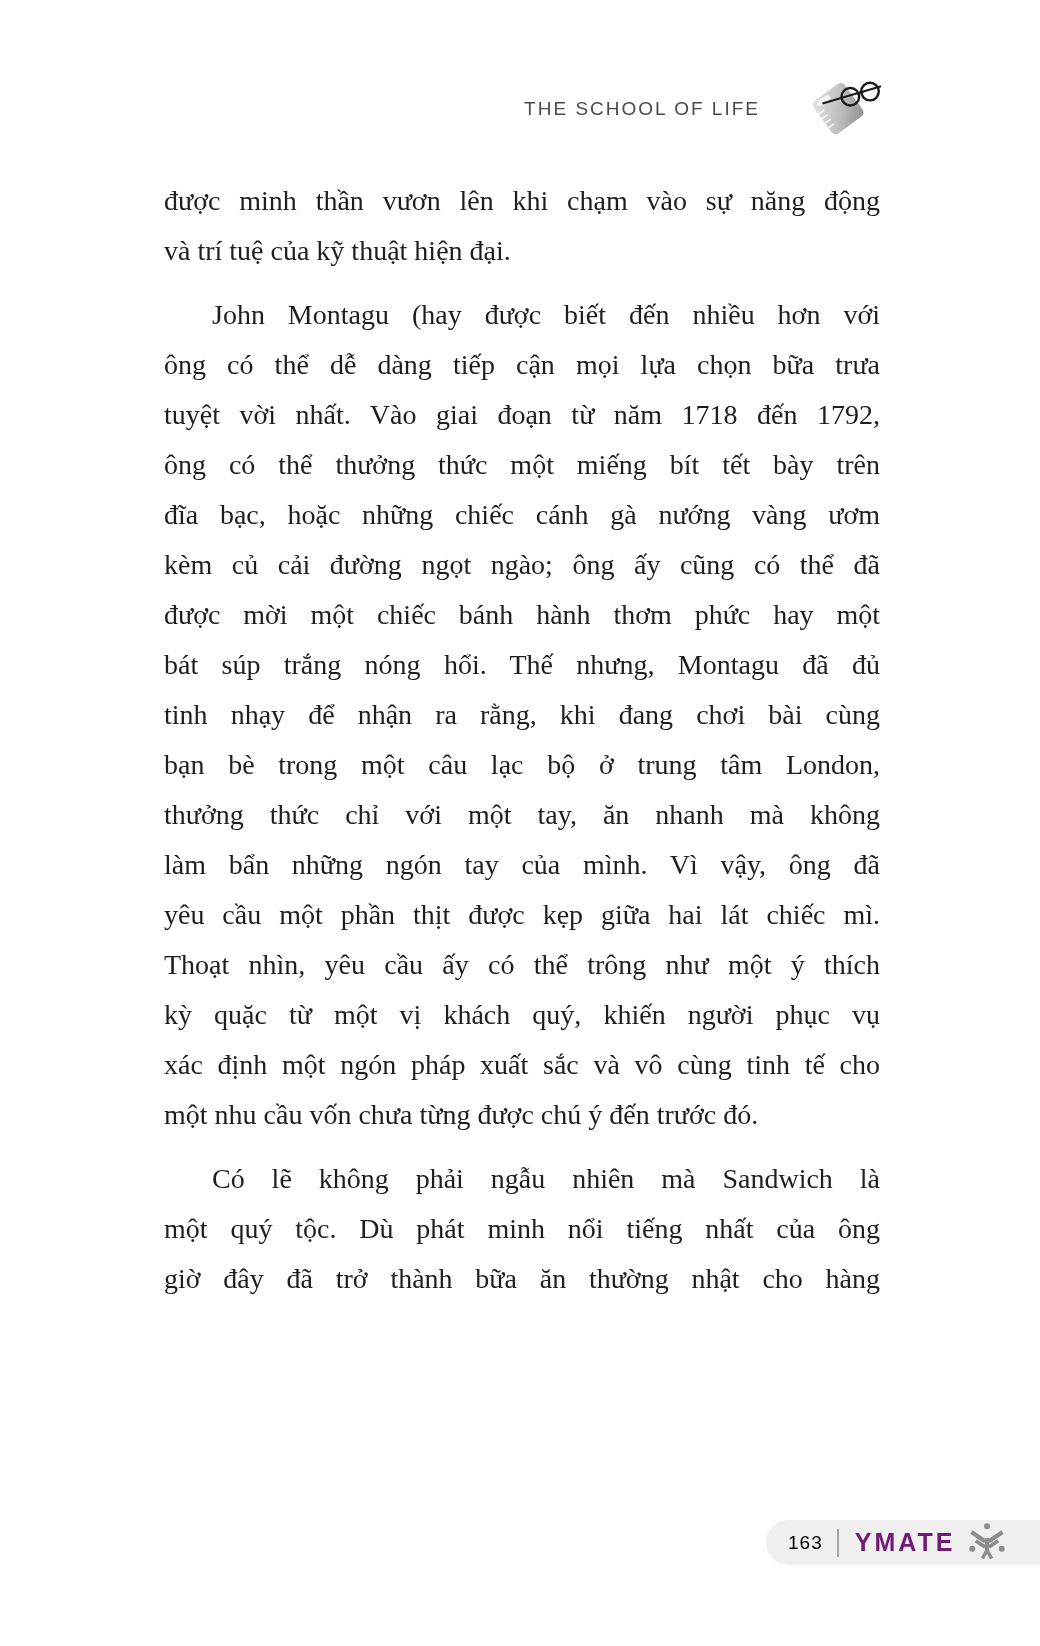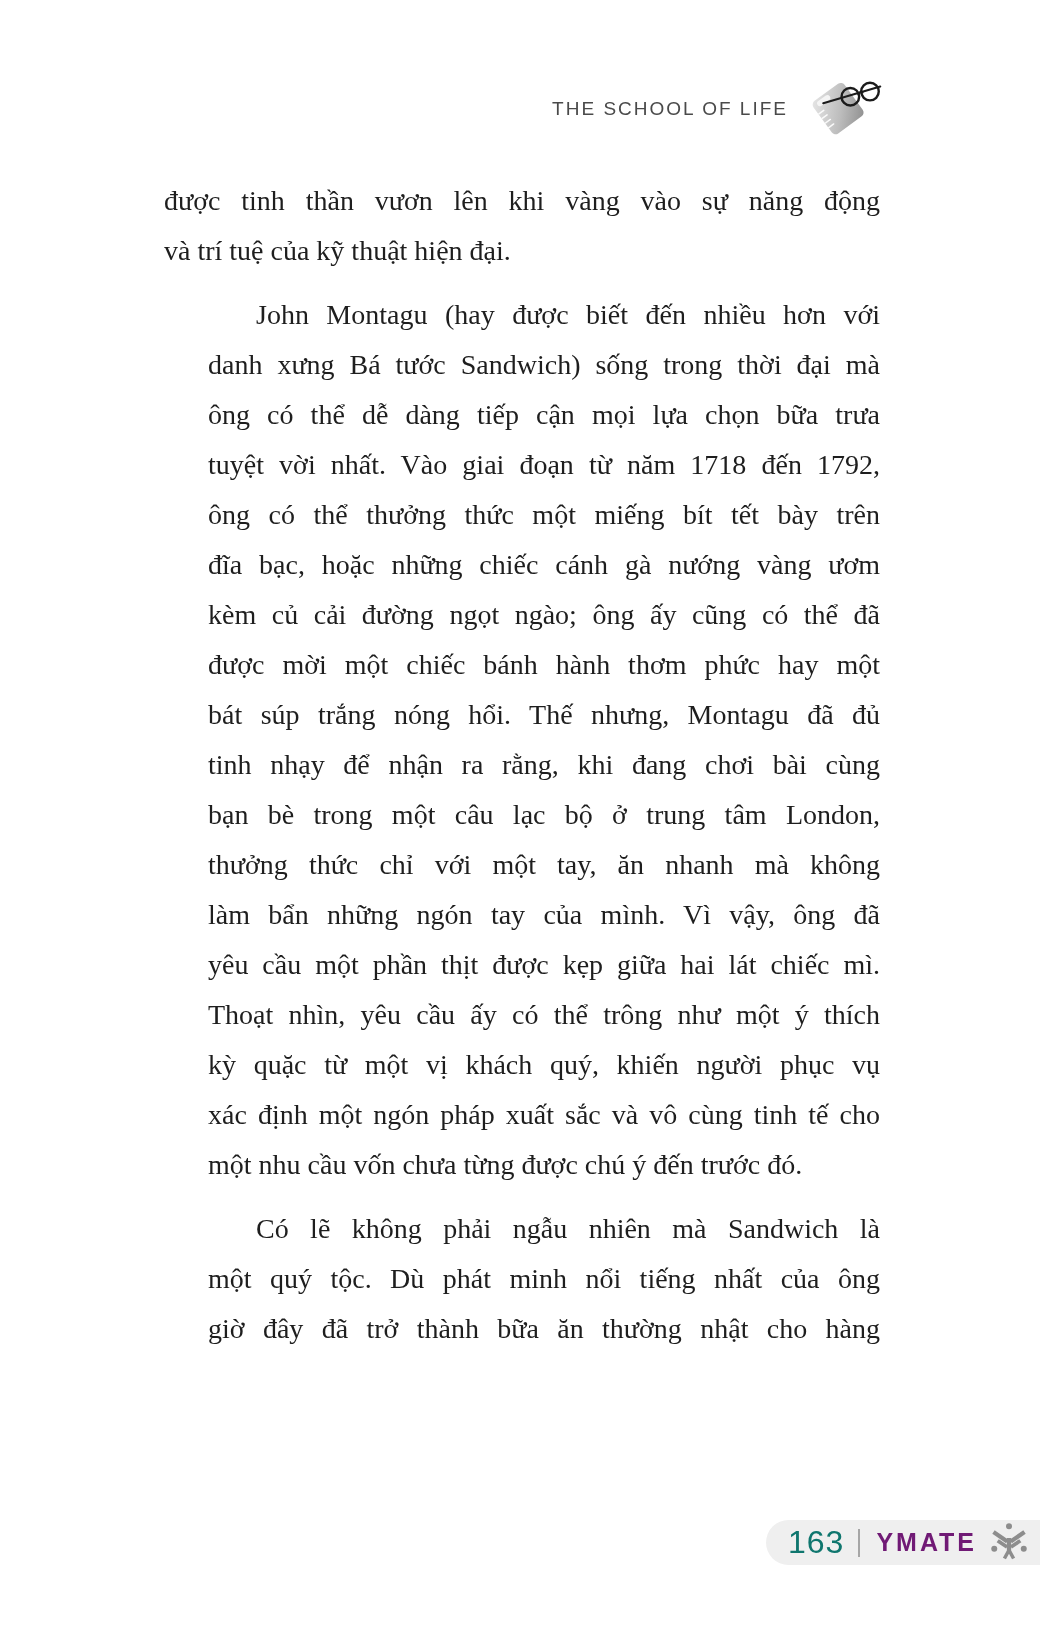--- a/index.html
+++ b/index.html
@@ -7,61 +7,61 @@
     width:1040px; height:1646px;
     background:#ffffff;
     position:relative;
     overflow:hidden;
     font-family:"Liberation Serif","DejaVu Serif",serif;
   }
 
   
   .header {
     position:absolute; top:72px; right:156px;
-    display:flex; align-items:center; gap:10px;
+    display:flex; align-items:center; gap:38px;
     height:70px;
   }
   .brand-title {
     font-family:"Liberation Sans","DejaVu Sans",sans-serif;
     font-size:19px; font-weight:400;
     letter-spacing:2px;
     color:#4a4a4a;
     white-space:nowrap;
     transform:translateY(2px);
   }
   .header-logo { width:86px; height:68px; flex:0 0 auto; }
 
   
   .body-text {
     position:absolute; left:164px; top:176px; width:716px;
     font-size:28px; line-height:50px;
     color:#1e1e1e;
   }
   .paragraph { margin:0; }
-  .paragraph + .paragraph { margin-top:14px;margin-left:44px; }
+  .paragraph + .paragraph { margin-top:14px; }
   .line {
     text-align:justify;
     text-align-last:justify;
     text-justify:inter-word;
     white-space:normal;
   }
   .line.last { text-align-last:left; }
   .line.indent { padding-left:48px; }
 
   
   .footer-badge {
     position:absolute; left:766px; right:0; top:1520px; height:45px;
     background:#efefef;
     border-radius:23px 0 0 23px;
     display:flex; align-items:center;
     padding-left:22px; box-sizing:border-box;
     font-family:"Liberation Sans","DejaVu Sans",sans-serif;
   }
   .page-number {
-    font-size:32px; color:#0f766e; letter-spacing:1px; font-weight:400;
+    font-size:19px; color:#000000; letter-spacing:1px; font-weight:400;
   }
   .footer-divider {
     width:2px; height:28px; background:#a6a6a6;
     margin:0 16px 0 14px;
   }
   .footer-brand {
     font-size:25px; font-weight:700; letter-spacing:3px; color:#701a75;
   }
   .footer-logo { width:40px; height:40px; margin-left:12px; transform:translateY(-1px); }
 </style>
@@ -94,26 +94,25 @@
       <line x1="27" y1="31" x2="88" y2="13" stroke-width="2.2"></line>
       <circle cx="56" cy="24" r="9.4" stroke-width="2.6"></circle>
       <circle cx="77" cy="18.5" r="9.4" stroke-width="2.6"></circle>
       <path d="M64.5 21.5 Q66.8 17.8 69 19.5" stroke-width="2.2"></path>
     </g>
   </svg>
 </div>
 
 <div class="body-text">
     <div class="paragraph">
-      <div class="line">được tinh thần vươn lên khi vàng vào sự năng động</div>
+      <div class="line">được minh thần vươn lên khi chạm vào sự năng động</div>
       <div class="line last">và trí tuệ của kỹ thuật hiện đại.</div>
     </div>
     <div class="paragraph">
       <div class="line indent">John Montagu (hay được biết đến nhiều hơn với</div>
-      <div class="line">danh xưng Bá tước Sandwich) sống trong thời đại mà</div>
       <div class="line">ông có thể dễ dàng tiếp cận mọi lựa chọn bữa trưa</div>
       <div class="line">tuyệt vời nhất. Vào giai đoạn từ năm 1718 đến 1792,</div>
       <div class="line">ông có thể thưởng thức một miếng bít tết bày trên</div>
       <div class="line">đĩa bạc, hoặc những chiếc cánh gà nướng vàng ươm</div>
       <div class="line">kèm củ cải đường ngọt ngào; ông ấy cũng có thể đã</div>
       <div class="line">được mời một chiếc bánh hành thơm phức hay một</div>
       <div class="line">bát súp trắng nóng hổi. Thế nhưng, Montagu đã đủ</div>
       <div class="line">tinh nhạy để nhận ra rằng, khi đang chơi bài cùng</div>
       <div class="line">bạn bè trong một câu lạc bộ ở trung tâm London,</div>
       <div class="line">thưởng thức chỉ với một tay, ăn nhanh mà không</div>

